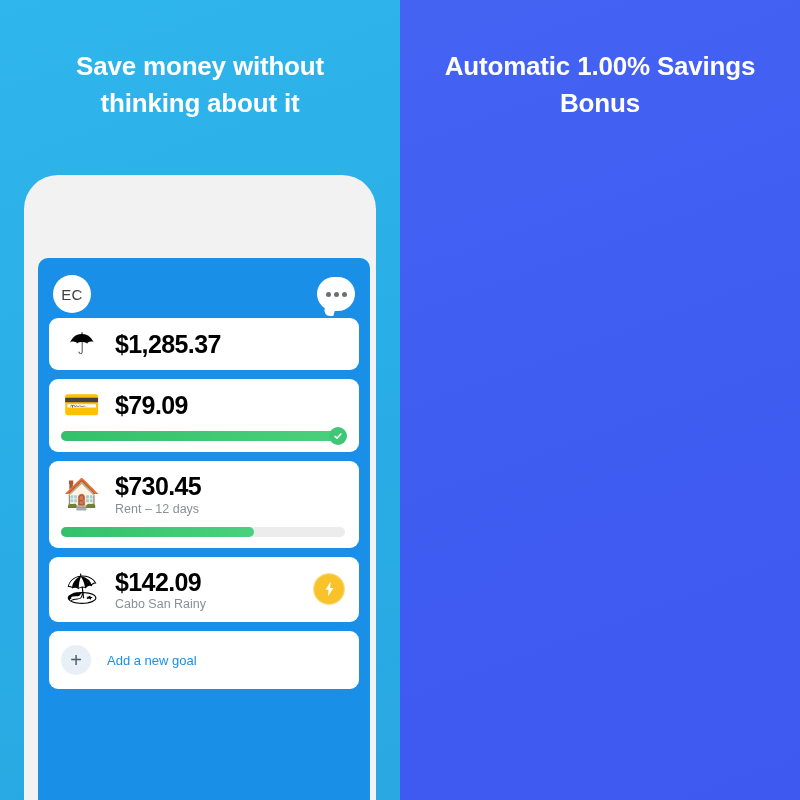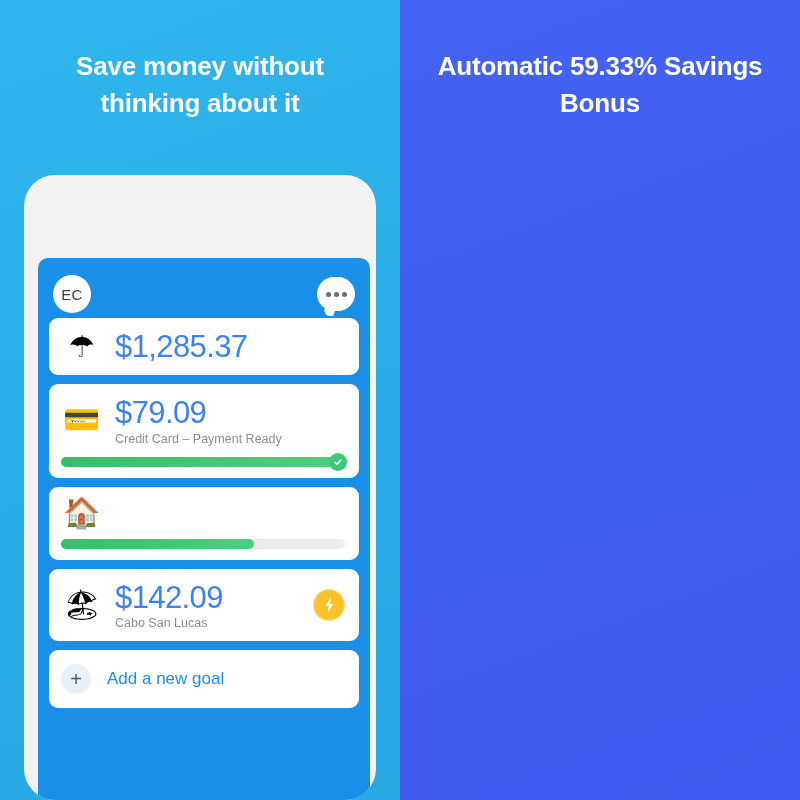--- a/index.html
+++ b/index.html
@@ -41,21 +41,21 @@
     padding: 0 26px;
   }
 
   
   .phone {
     position: absolute;
     background: #f2f2f2;
     border-radius: 34px 34px 0 0;
     overflow: hidden;
   }
-  .phone-left  { left: 24px; top: 175px; width: 352px; height: 625px; border-radius: 31px; }
+  .phone-left  { left: 24px; top: 175px; width: 352px; height: 625px; }
 
   
   .app-screen {
     position: absolute;
     left: 14px;
     top: 83px;
     width: 332px;
     height: 542px;
     background: #1a8fe8;
     border-radius: 10px 10px 0 0;
@@ -130,23 +130,23 @@
     min-width: 42px;
     font-size: 30px;
     line-height: 1;
     text-align: center;
     font-family: "DejaVu Sans", sans-serif;
   }
 
   .goal-text { flex: 1; min-width: 0; }
 
   .goal-amount {
-    font-size: 31px;
-    font-weight: normal;
-    color: #3b82f6;
+    font-size: 25px;
+    font-weight: bold;
+    color: #000000;
     letter-spacing: -0.6px;
     line-height: 1.14;
   }
 
   .goal-label {
     font-size: 12.5px;
     color: #8a8f96;
     margin-top: 1px;
   }
 
@@ -199,21 +199,21 @@
     border-radius: 50%;
     background: #e8eff6;
     display: flex;
     align-items: center;
     justify-content: center;
     color: #4b5b6b;
     font-size: 20px;
     line-height: 1;
   }
   .add-label {
-    font-size: 17px;
+    font-size: 13px;
     color: #1a8fe8;
   }
 </style>
 </head>
 <body>
 
 <div class="screens">
 
   <div class="panel panel-left">
     <div class="headline">Save money without thinking about it</div>
@@ -237,64 +237,67 @@
               <div class="goal-amount">$1,285.37</div>
             </div>
           </div>
         </div>
 
         <div class="goal-card">
           <div class="goal-main">
             <div class="goal-emoji">💳</div>
             <div class="goal-text">
               <div class="goal-amount">$79.09</div>
-              <div class="goal-label">Credit Card – Payment Ready</div>
             </div>
           </div>
           <div class="progress">
             <div class="fill" style="width: 100%;"></div>
             <div class="tick">
               <svg width="10" height="10" viewBox="0 0 12 12" aria-hidden="true">
                 <path d="M2.5 6.4 L4.8 8.6 L9.4 3.6" fill="none" stroke="#ffffff" stroke-width="1.9" stroke-linecap="round" stroke-linejoin="round"></path>
               </svg>
             </div>
           </div>
         </div>
 
         <div class="goal-card">
           <div class="goal-main">
             <div class="goal-emoji">🏠</div>
+            <div class="goal-text">
+              <div class="goal-amount">$730.45</div>
+              <div class="goal-label">Rent – 12 days</div>
+            </div>
           </div>
           <div class="progress">
             <div class="fill" style="width: 68%;"></div>
           </div>
         </div>
 
         <div class="goal-card">
           <div class="goal-main">
             <div class="goal-emoji">🏖</div>
             <div class="goal-text">
               <div class="goal-amount">$142.09</div>
-              <div class="goal-label">Cabo San Lucas</div>
+              <div class="goal-label">Cabo San Rainy</div>
             </div>
             <div class="bolt-badge">
               <svg width="13" height="16" viewBox="0 0 12 16" aria-hidden="true">
                 <path d="M7.2 0.6 L2.0 8.8 H5.2 L4.4 15.4 L9.9 6.9 H6.6 Z" fill="#ffffff"></path>
               </svg>
             </div>
           </div>
         </div>
 
         <div class="add-goal">
           <div class="add-circle">+</div>
           <div class="add-label">Add a new goal</div>
         </div>
 
       </div>
     </div>
   </div>
 
   <div class="panel panel-right">
-    <div class="headline">Automatic 59.33% Savings Bonus</div>
+    <div class="headline">Automatic 1.00% Savings Bonus</div>
 
   </div>
 
 </div>
 
 </body></html>

